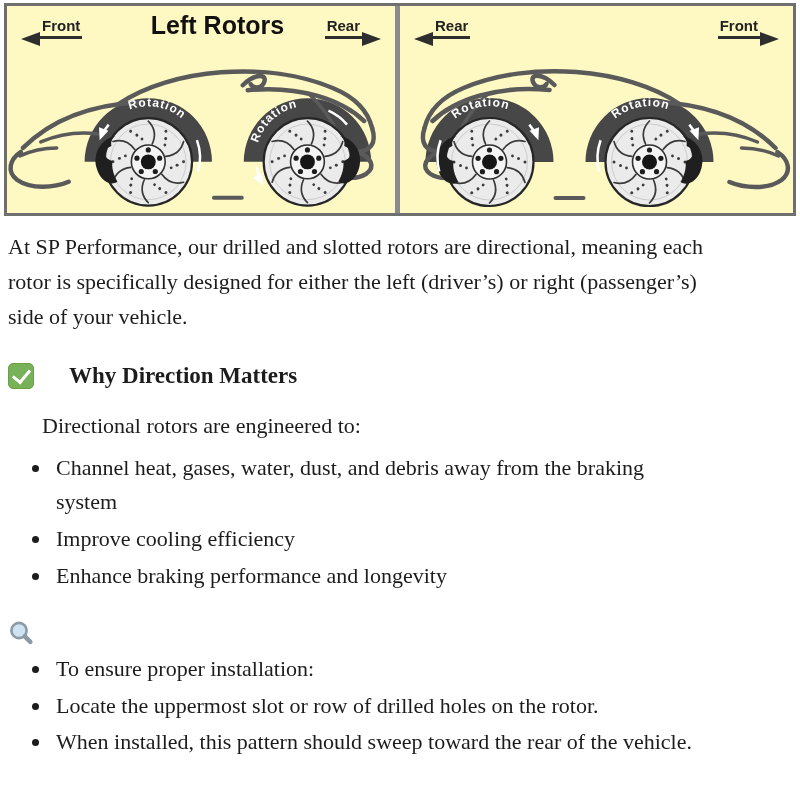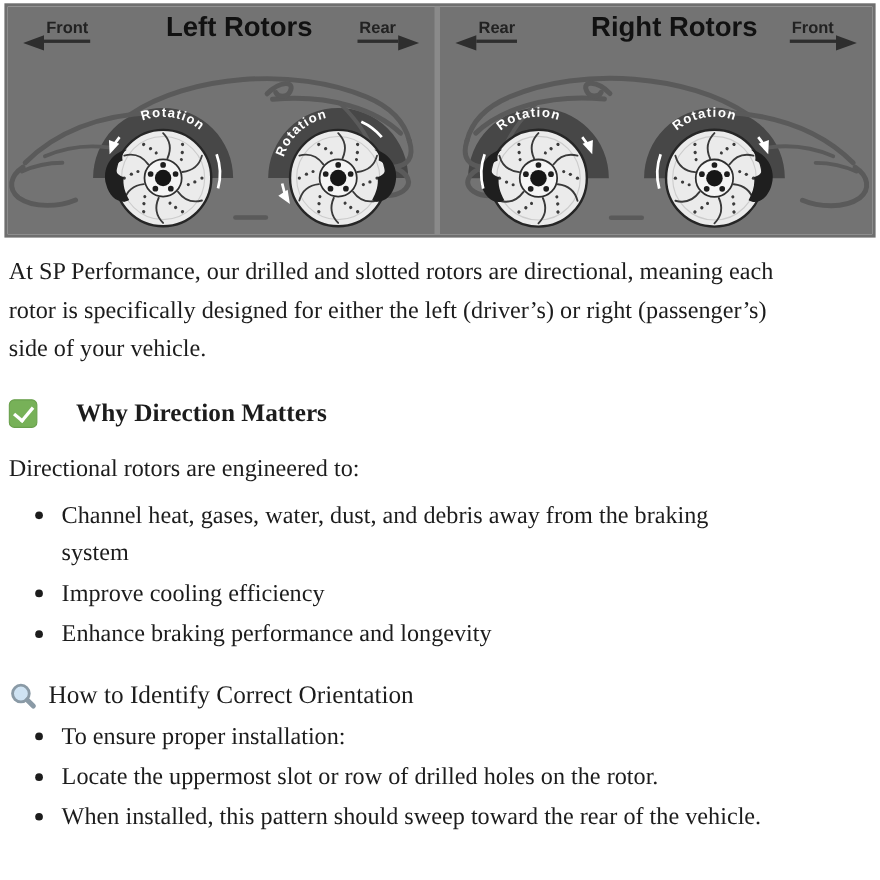--- a/index.html
+++ b/index.html
@@ -1,21 +1,21 @@
 <!DOCTYPE html>
 <html><head>
 <meta charset="utf-8">
 <style>
   * { margin:0; padding:0; box-sizing:border-box; }
   html,body { background:#ffffff; width:800px; font-family:"Liberation Serif", serif; color:#1c1c1c; }
   .page { width:800px; padding:3px 0 20px 0; }
 
   
   .rotor-figure { display:flex; margin:0 4px 6px 4px; border:3px solid #6f6f6f; background:#fff; }
-  .panel { flex:1 1 50%; background:#737373; }
+  .panel { flex:1 1 50%; background:#fef9c3; }
   .panel.left { border-right:5px solid #8a8a8a; }
   .panel-header { position:relative; height:52px; font-family:"Liberation Sans", sans-serif; }
   .panel-titles { text-align:center; padding-top:6px;padding-left:33px; }
   .panel-title { font-size:25px; font-weight:700; letter-spacing:0; color:#111; line-height:1.05; }
   .panel-subtitle { font-size:14px; font-weight:700; font-style:italic; color:#222; }
   .dir-arrow { position:absolute; top:12px; display:flex; align-items:flex-end; }
   .dir-arrow.at-left { left:14px; }
   .dir-arrow.at-right { right:14px; }
   .dir-label { font-size:15px; font-weight:700; color:#222; border-bottom:3.5px solid #2e2e2e; padding:0 2px 1px 2px; line-height:1.1; }
   .tri { width:0; height:0; border-top:7px solid transparent; border-bottom:7px solid transparent; margin-bottom:-7px; }
@@ -23,21 +23,21 @@
   .tri-right { border-left:19px solid #2e2e2e; }
   .car-scene { display:block; width:100%; height:155px; }
   .rot-text { font-family:"Liberation Sans", sans-serif; font-size:12px; font-weight:700; fill:#ffffff; letter-spacing:1px; }
 
   
   .text-col { padding:0 68px 0 8px; }
   .intro { font-size:22px; line-height:1.59; margin-top:14px; max-width:712px; }
   .h-why { margin-top:28px; display:flex; align-items:center; font-size:23px; font-weight:700; font-family:"Liberation Serif", serif;gap:24px; }
   .check-icon { flex:0 0 auto; width:26px; height:26px; background:#77b158; border:1px solid #69a04c; border-radius:5px; margin-right:11px; display:inline-flex; align-items:center; justify-content:center; }
   .check-icon::after { content:""; display:block; width:8px; height:14px; border-right:3.5px solid #fff; border-bottom:3.5px solid #fff; transform:rotate(40deg); margin-top:-3px; }
-  .lead { font-size:22px; margin-top:24px; }
+  .lead { font-size:22px; margin-top:24px;margin-left:34px; }
   ul.bullets { margin-top:12px; padding-left:44px; max-width:700px; }
   ul.bullets li { font-size:22px; line-height:1.57; padding-left:4px; margin-bottom:2px; }
   .h-identify { margin-top:25px; display:flex; align-items:center; font-size:23px; font-weight:400; font-family:"Liberation Serif", serif; }
   .mag-icon { flex:0 0 auto; margin-right:9px; position:relative; top:2px; }
 </style>
 </head>
 <body>
 
 <svg width="0" height="0" style="position:absolute" aria-hidden="true">
   <defs>
@@ -172,21 +172,20 @@
       </svg>
     </div>
 
     <div class="panel">
       <div class="panel-header">
         <div class="dir-arrow at-left">
           <span class="tri tri-left"></span>
           <span class="dir-label">Rear</span>
         </div>
         <div class="panel-titles">
-          <div class="panel-title">Right Rotors</div>
         </div>
         <div class="dir-arrow at-right">
           <span class="dir-label">Front</span>
           <span class="tri tri-right"></span>
         </div>
       </div>
       <svg class="car-scene" viewBox="0 0 390 155">
         <g transform="translate(390,0) scale(-1,1)">
             <use href="#car-half"></use>
           </g>
@@ -216,21 +215,20 @@
       <li>Channel heat, gases, water, dust, and debris away from the braking system</li>
       <li>Improve cooling efficiency</li>
       <li>Enhance braking performance and longevity</li>
     </ul>
 
     <h2 class="h-identify">
       <svg class="mag-icon" width="27" height="27" viewBox="0 0 27 27">
         <circle cx="11" cy="10.5" r="7.6" fill="#cfe3f3" stroke="#8a9aa6" stroke-width="2.6"></circle>
         <line x1="16.8" y1="16.3" x2="22.3" y2="21.8" stroke="#8a9aa6" stroke-width="4.6" stroke-linecap="round"></line>
       </svg>
-      <span>How to Identify Correct Orientation</span>
     </h2>
 
     <ul class="bullets" style="margin-top:7px;">
       <li>To ensure proper installation:</li>
       <li>Locate the uppermost slot or row of drilled holes on the rotor.</li>
       <li>When installed, this pattern should sweep toward the rear of the vehicle.</li>
     </ul>
   </div>
 
 </div>

